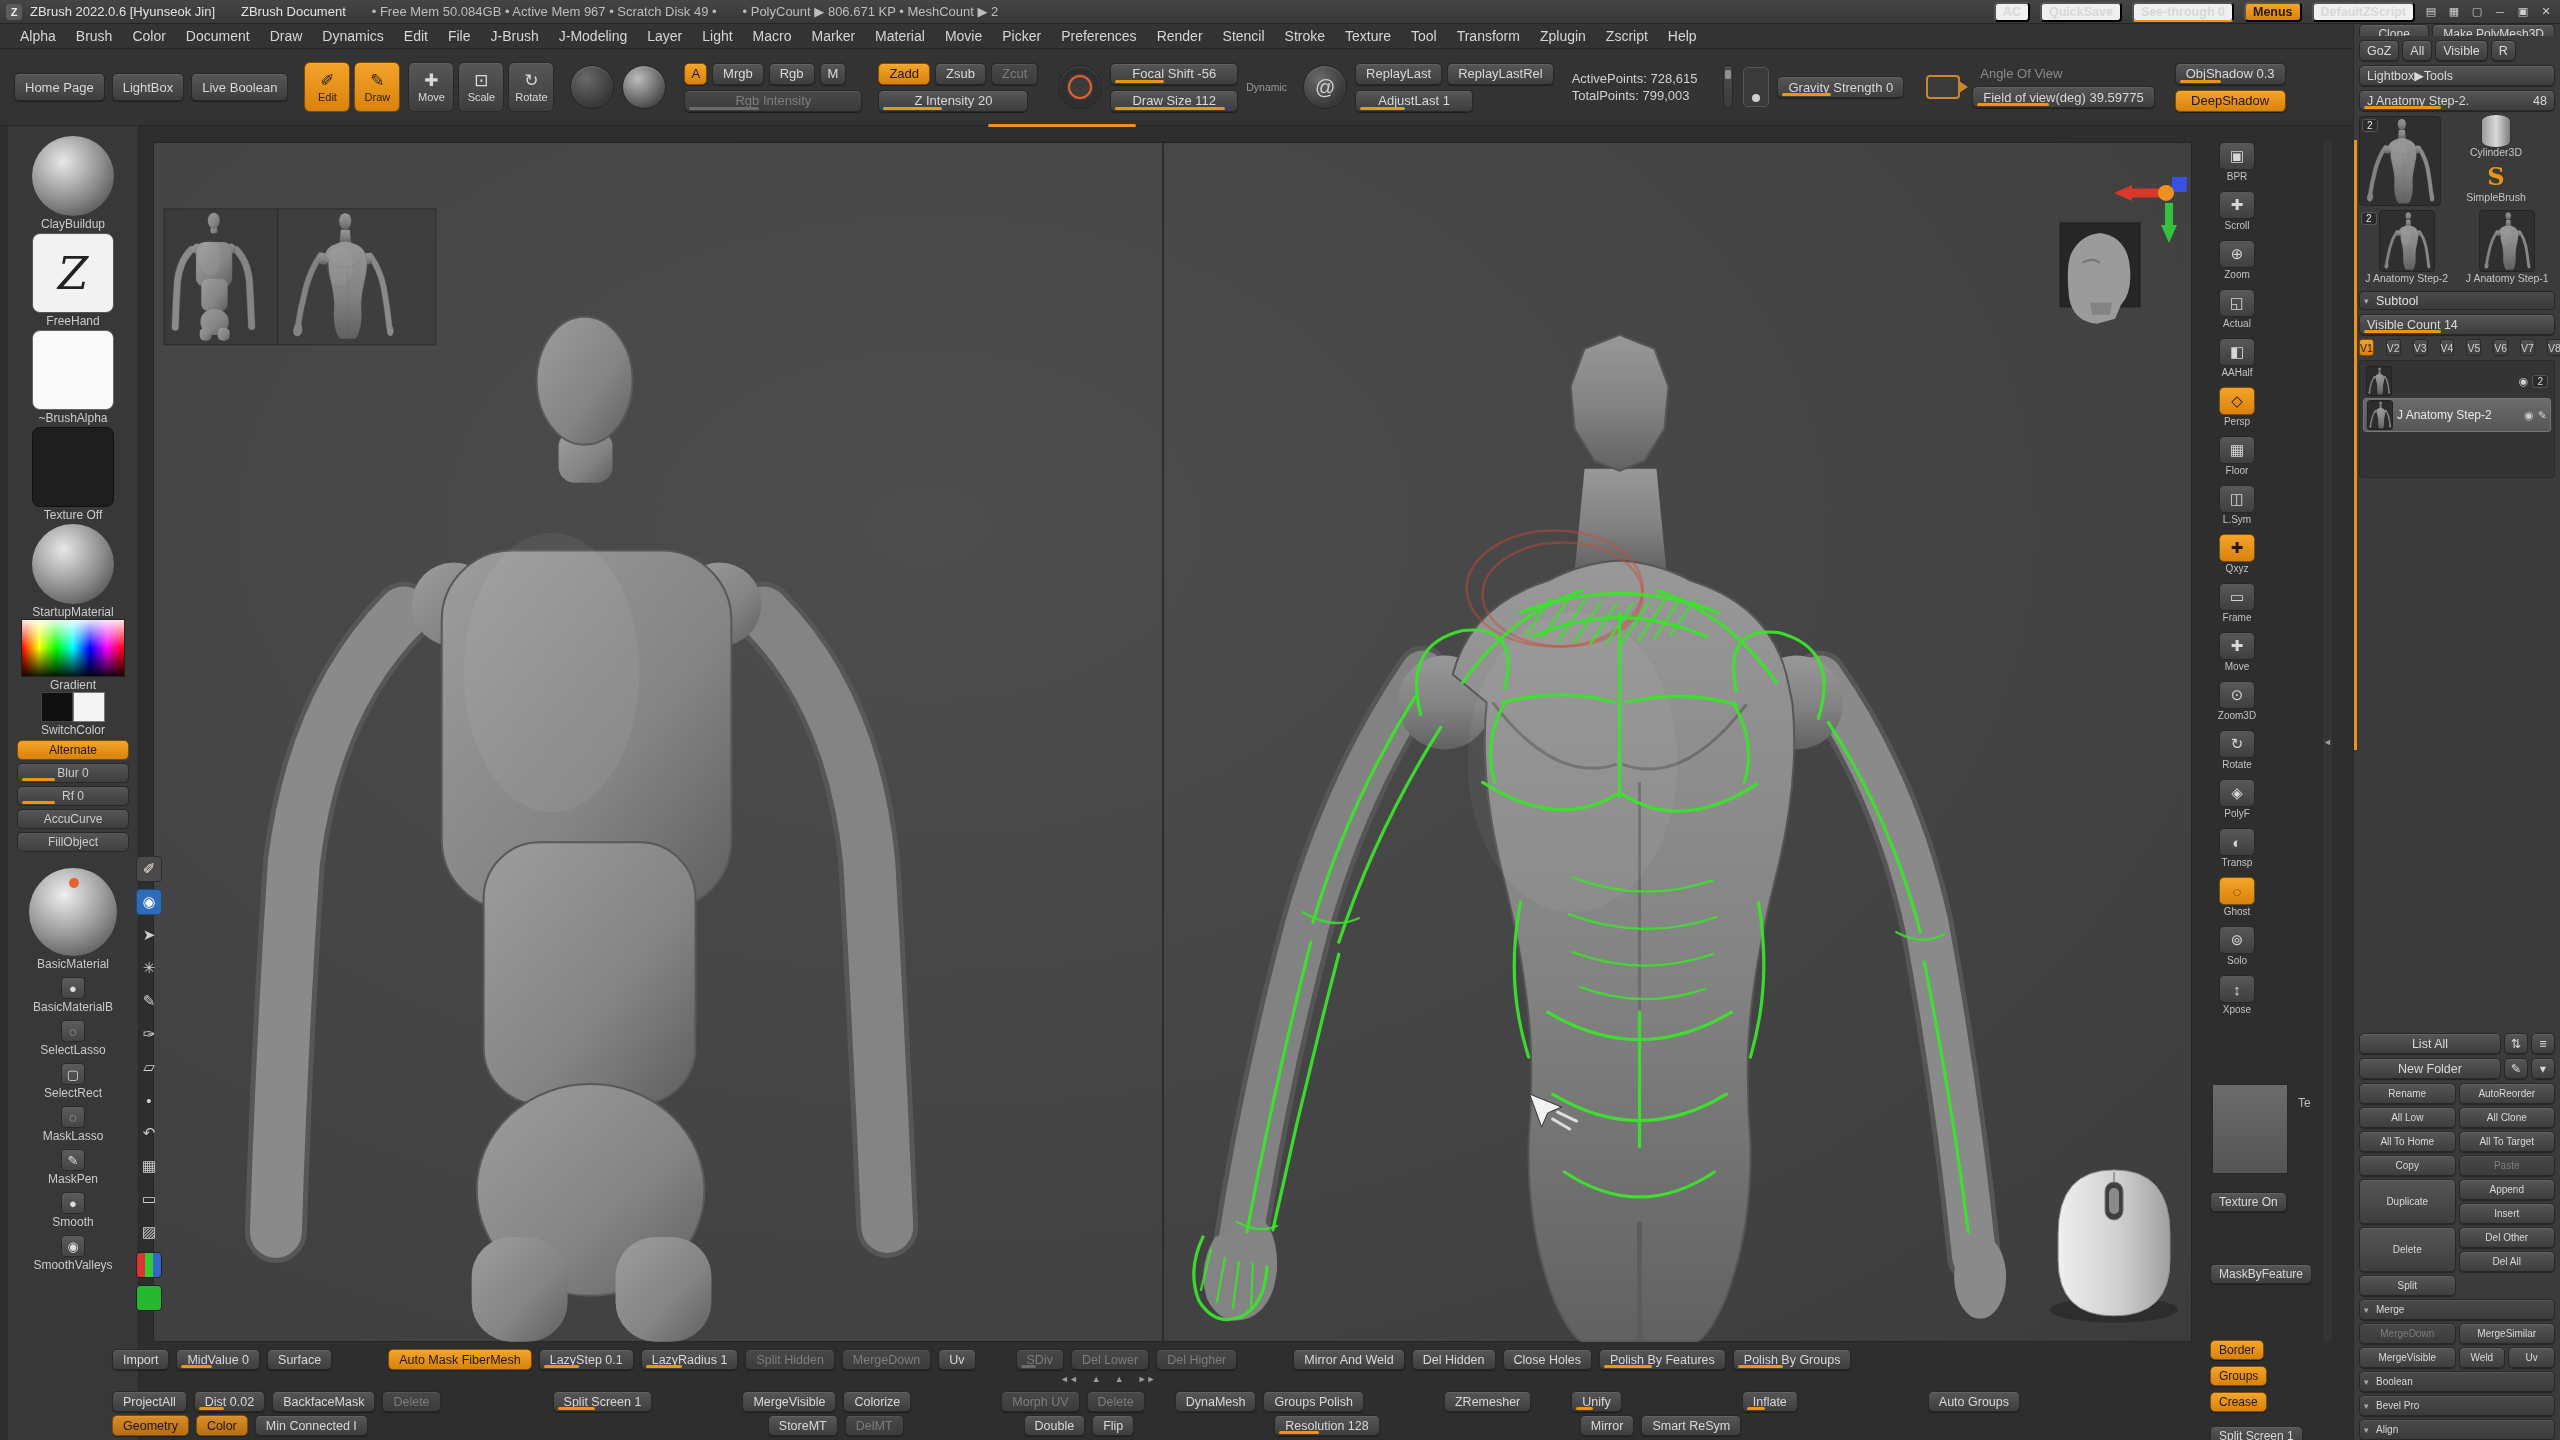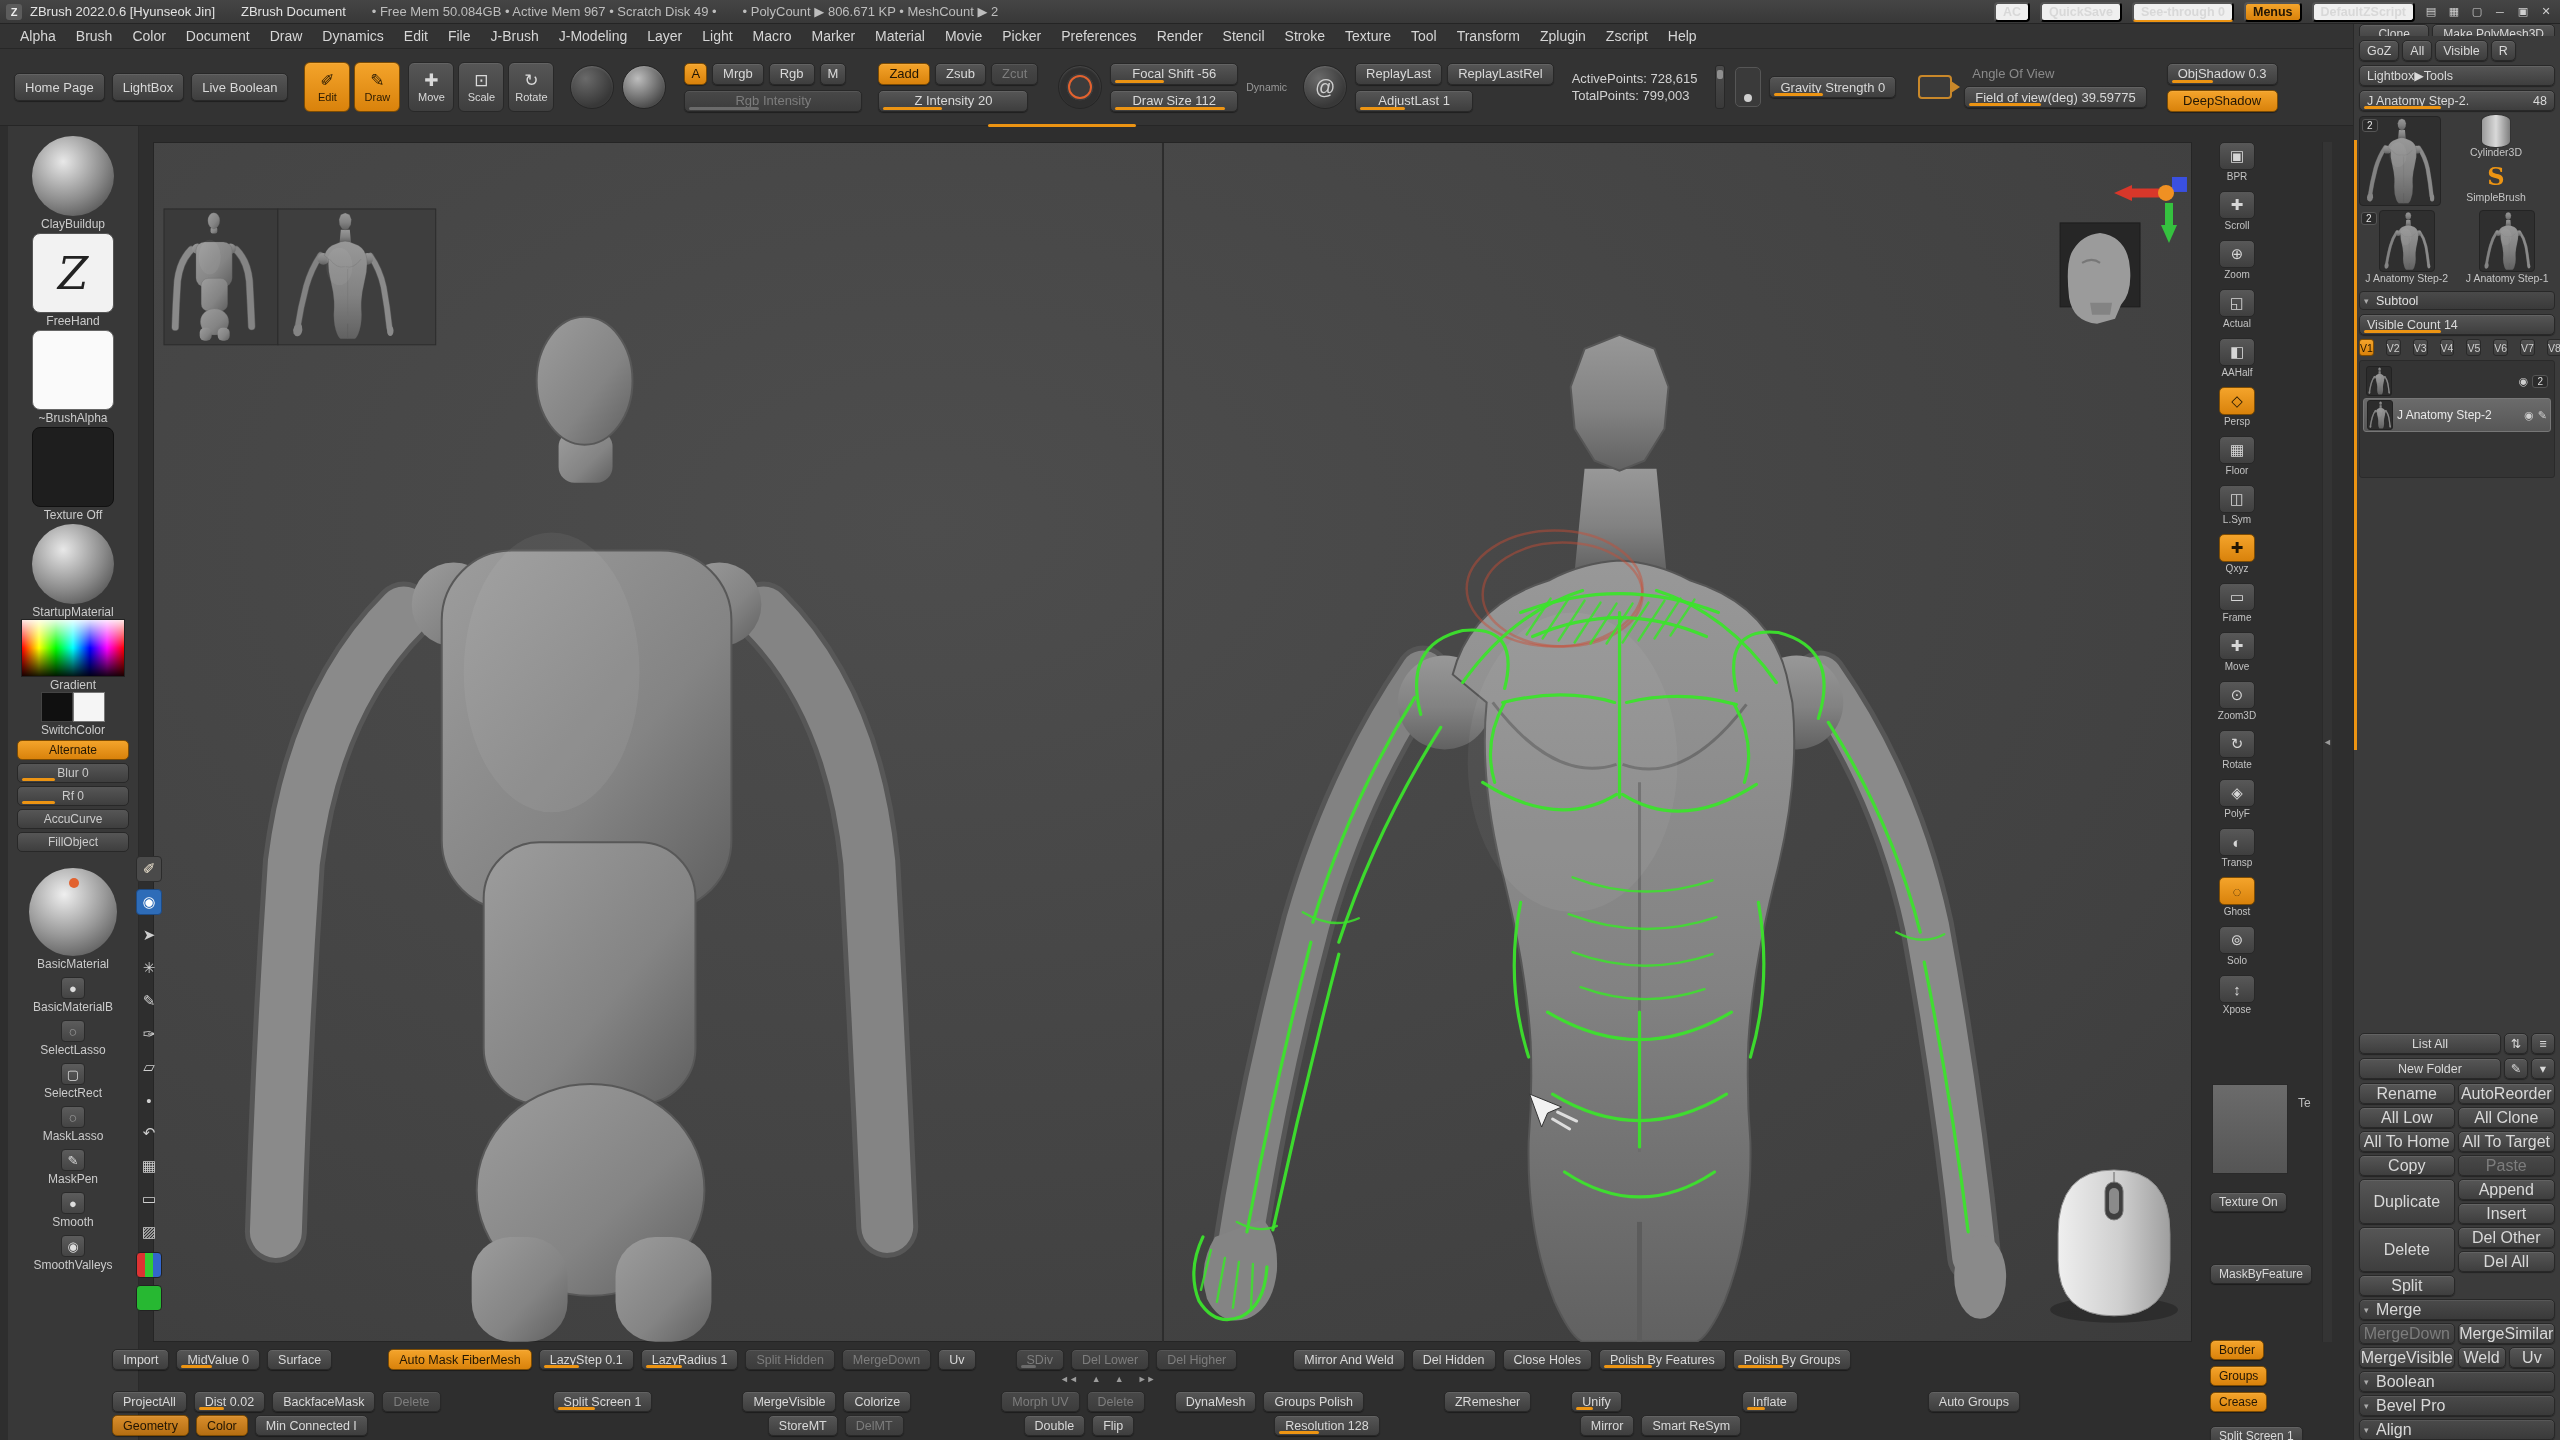--- a/index.html
+++ b/index.html
@@ -178,21 +178,21 @@
   .st-name { font-size:12px; color:#e8e8e8; flex:1; }
   .st-eye { font-size:11px; color:#cfcfcf; }
   .st-badge { background:#2b2b2b; color:#ddd; font-size:10px; padding:0 4px; border-radius:3px; border:1px solid #555; }
   .tabs { display:flex; gap:12px; margin-top:4px; }
   .vtab { flex:1; height:17px; font-size:10.5px; display:flex; align-items:center; justify-content:center;
     background:linear-gradient(#525252,#3e3e3e); border:1px solid #292929; border-radius:3px; color:#cfcfcf; }
   .vtab.on { background:linear-gradient(#f4a42b,#d9820b); color:#241703; border-color:#7d4c03; }
   .rp-spacer { flex:1; }
   .icon-mini { width:24px; flex:none; }
   .rp-grid { display:grid; grid-template-columns:repeat(4,1fr); gap:3px; margin-top:4px; }
-  .rp-grid .zb { height:21px; font-size:16px; padding:0 5px; }
+  .rp-grid .zb { height:21px; font-size:10px; padding:0 5px; }
   .w1 { grid-column:span 1; } .w2 { grid-column:span 2; } .w4 { grid-column:span 4; }
   .tall { grid-row:span 2; height:auto !important; }
   .ghost { visibility:hidden; }
   .rp-grid .palette { background:linear-gradient(#4a4a4a,#3a3a3a); justify-content:flex-start; padding-left:16px; position:relative; }
   .rp-grid .palette::before { content:"▾"; position:absolute; left:4px; font-size:9px; color:#aaa; }
 
   
   .brow { position:absolute; left:112px; height:23px; display:flex; align-items:center; }
   .bgroup { display:flex; gap:7px; align-items:center; }
   .brow .zb { height:21px; font-size:12.5px; }
@@ -331,21 +331,21 @@
     <div class="sgroup" style="margin-left:16px; gap:8px;">
       <div class="circle-icon spiral"></div>
       <div class="scol">
         <div class="srow">
           <button class="zb">ReplayLast</button>
           <button class="zb">ReplayLastRel</button>
         </div>
         <button class="zb slider" style="width:118px">AdjustLast 1</button>
       </div>
     </div>
-    <div class="sgroup" style="margin-left:18px; gap:18px;">
+    <div class="sgroup" style="margin-left:18px; gap:26px;">
       <div class="pts">
         <div>ActivePoints: 728,615</div>
         <div>TotalPoints: 799,003</div>
       </div>
       <div class="gauge"></div>
     </div>
     <div class="sgroup" style="margin-left:10px; gap:8px;">
       <div class="gravity-icon"></div>
       <button class="zb slider">Gravity Strength 0</button>
     </div>

